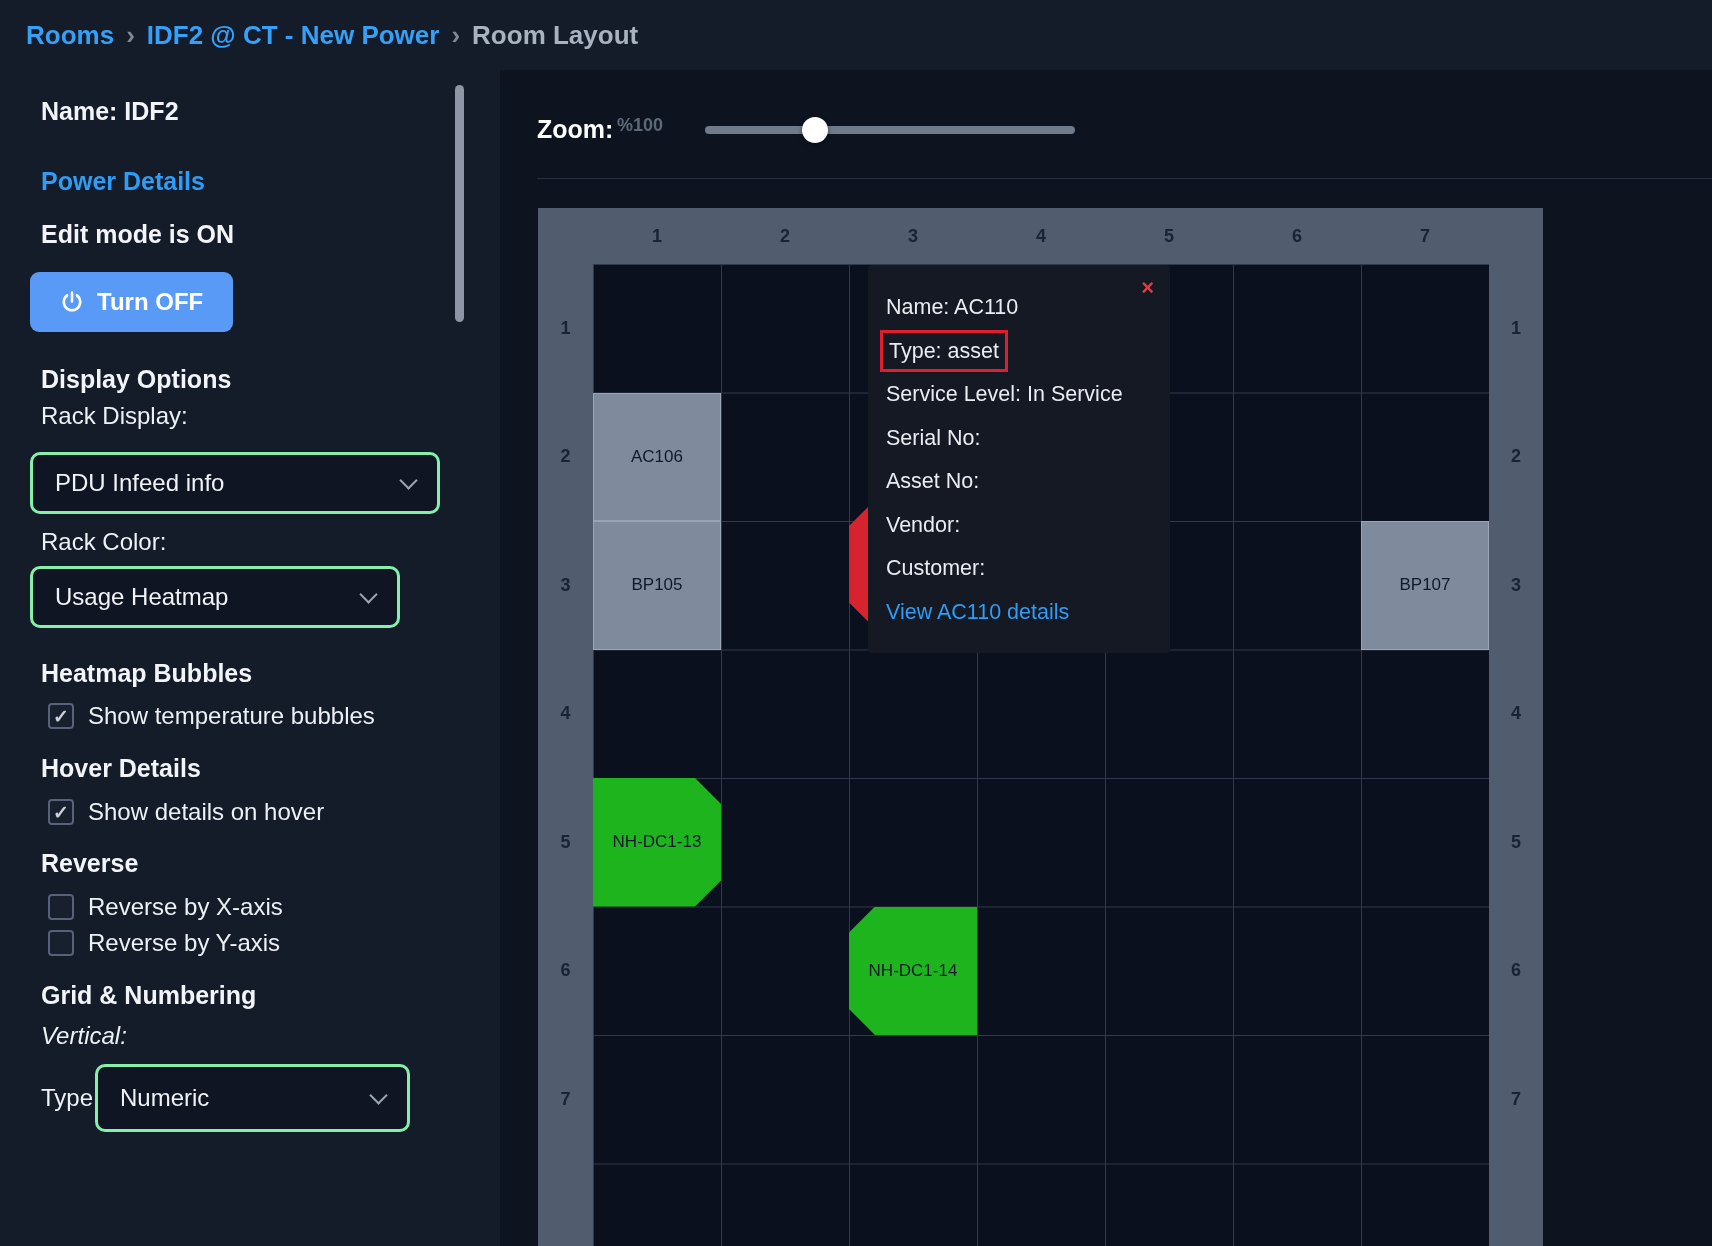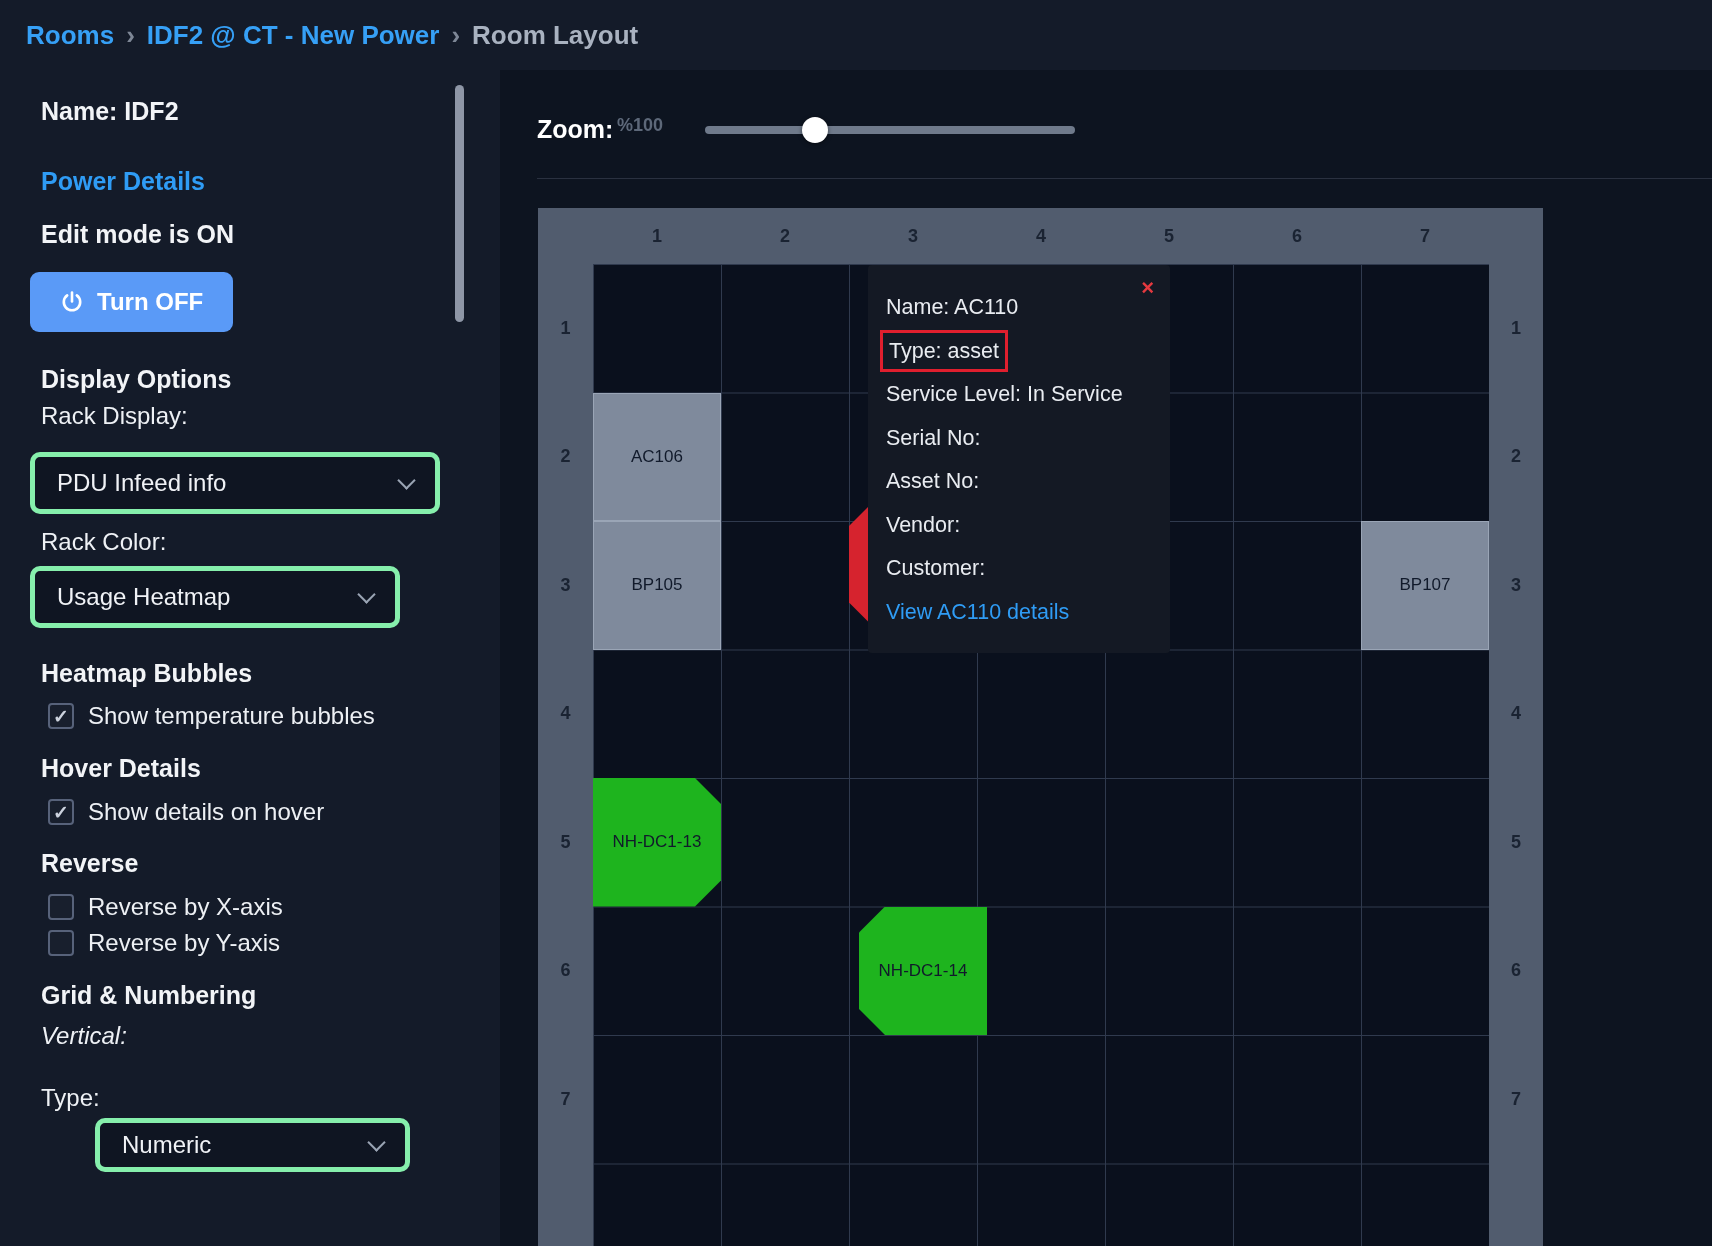--- a/index.html
+++ b/index.html
@@ -22,21 +22,21 @@
   .sb-text, .sb-heading, .sb-label { position:absolute; left:30px; white-space:nowrap;margin-left:11px; }
   .sb-text { font-size:25px; font-weight:700; color:#f2f4f7; }
   .sb-link { color:#2f9cf5; cursor:pointer; }
   .sb-heading { font-size:25px; font-weight:700; color:#f2f4f7; }
   .sb-label { font-size:24px; color:#eef1f5; }
   .sb-italic { font-style:italic; }
   .turnoff { position:absolute; left:30px; height:60px; padding:0 30px; background:#5a9af7;
              border:none; border-radius:9px; color:#fff; font-size:24px; font-weight:600;
              font-family:inherit; display:flex; align-items:center; gap:13px; cursor:pointer; }
   .picon { display:flex; align-items:center; }
-  .dropdown { position:absolute; left:30px; height:62px; background:#0f1522; border:5px solid #86efac;
+  .dropdown { position:absolute; left:30px; height:62px; background:#0f1522; border:3px solid #86efac;
               border-radius:10px; display:flex; align-items:center; justify-content:space-between;
               padding:0 22px; font-size:24px; color:#f0f2f6; cursor:pointer; }
   .chev { width:13px; height:13px; border-right:2.5px solid #9aa4b4; border-bottom:2.5px solid #9aa4b4;
           transform:rotate(45deg); margin-left:24px; margin-top:-6px; flex:0 0 auto; }
   .cb-row { position:absolute; left:48px; display:flex; align-items:center; gap:14px; font-size:24px; height:32px; }
   .cb { width:26px; height:26px; border:2px solid #57627a; border-radius:4px; display:flex;
         align-items:center; justify-content:center; font-size:19px; font-weight:700; color:#cbd2dd;
         background:rgba(255,255,255,0.02); cursor:pointer; flex:0 0 auto; }
   .sb-scrollbar { position:absolute; left:455px; top:15px; width:9px; height:237px; border-radius:5px;
                   background:#8e96a6; cursor:pointer; }
@@ -64,21 +64,21 @@
            background-size:128px 128.5px; }
   .rack { position:absolute; width:128px; height:128.5px; display:flex; align-items:center;
           justify-content:center; font-size:17px; font-weight:500; color:#111a2b; cursor:pointer; z-index:1; }
   .kind-rack { background:#7f8a9c; box-shadow:inset 0 0 0 1px #9aa5b6; }
   .kind-rack-selected { background:#9aa4b5; border:2px solid #cdd4df; z-index:2; }
   .kind-rack-selected::before { content:""; position:absolute; left:-2px; right:-2px; top:-16px; height:14px;
                                 background:rgba(205,213,224,0.45); }
   .kind-green-cut-right { background:#1eb41e;
       clip-path:polygon(0 0, calc(100% - 26px) 0, 100% 26px, 100% calc(100% - 26px), calc(100% - 26px) 100%, 0 100%); }
   .kind-green-cut-left { background:#1eb41e;
-      clip-path:polygon(26px 0, 100% 0, 100% 100%, 26px 100%, 0 calc(100% - 26px), 0 26px);margin-left:10px; }
+      clip-path:polygon(26px 0, 100% 0, 100% 100%, 26px 100%, 0 calc(100% - 26px), 0 26px); }
   .kind-red-cut-left { background:#d6232e;
       clip-path:polygon(26px 0, 100% 0, 100% 100%, 26px 100%, 0 calc(100% - 26px), 0 26px); }
 
   
   .tooltip { position:absolute; left:368px; top:195px; width:302px; min-height:388px; background:#141924;
              border-radius:4px; padding:21px 16px 18px 18px; z-index:10; }
   .tt-line { font-size:21.5px; color:#e9ecf1; line-height:43.5px; white-space:nowrap; }
   .tt-annotated { display:inline-block; border:3px solid #e01f2e; padding:0 6px; margin-left:-6px; line-height:36px; }
   .tt-link { color:#2f9cf5; cursor:pointer; }
   .tt-close { position:absolute; top:12px; right:16px; color:#e4393f; font-size:22px; font-weight:700;
@@ -147,21 +147,21 @@
     </div>
     <div class="cb-row" style="top:857px">
       <span class="cb"></span>
       <span>Reverse by Y-axis</span>
     </div>
 
     <div class="sb-heading" style="top:911px">Grid &amp; Numbering</div>
     <div class="sb-label sb-italic" style="top:952px">Vertical:</div>
 
     <div class="sb-label" style="top:998px; line-height:60px;">Type:</div>
-    <div class="dropdown" style="top:1048px; left:95px; width:315px; height:54px">
+    <div class="dropdown" style="top:994px; left:95px; width:315px; height:68px">
       <span>Numeric</span>
       <span class="chev"></span>
     </div>
 
     <div class="sb-scrollbar"></div>
   </aside>
 
   <main class="main">
     <span class="zoom-label">Zoom:</span>
     <span class="zoom-value">%100</span>

